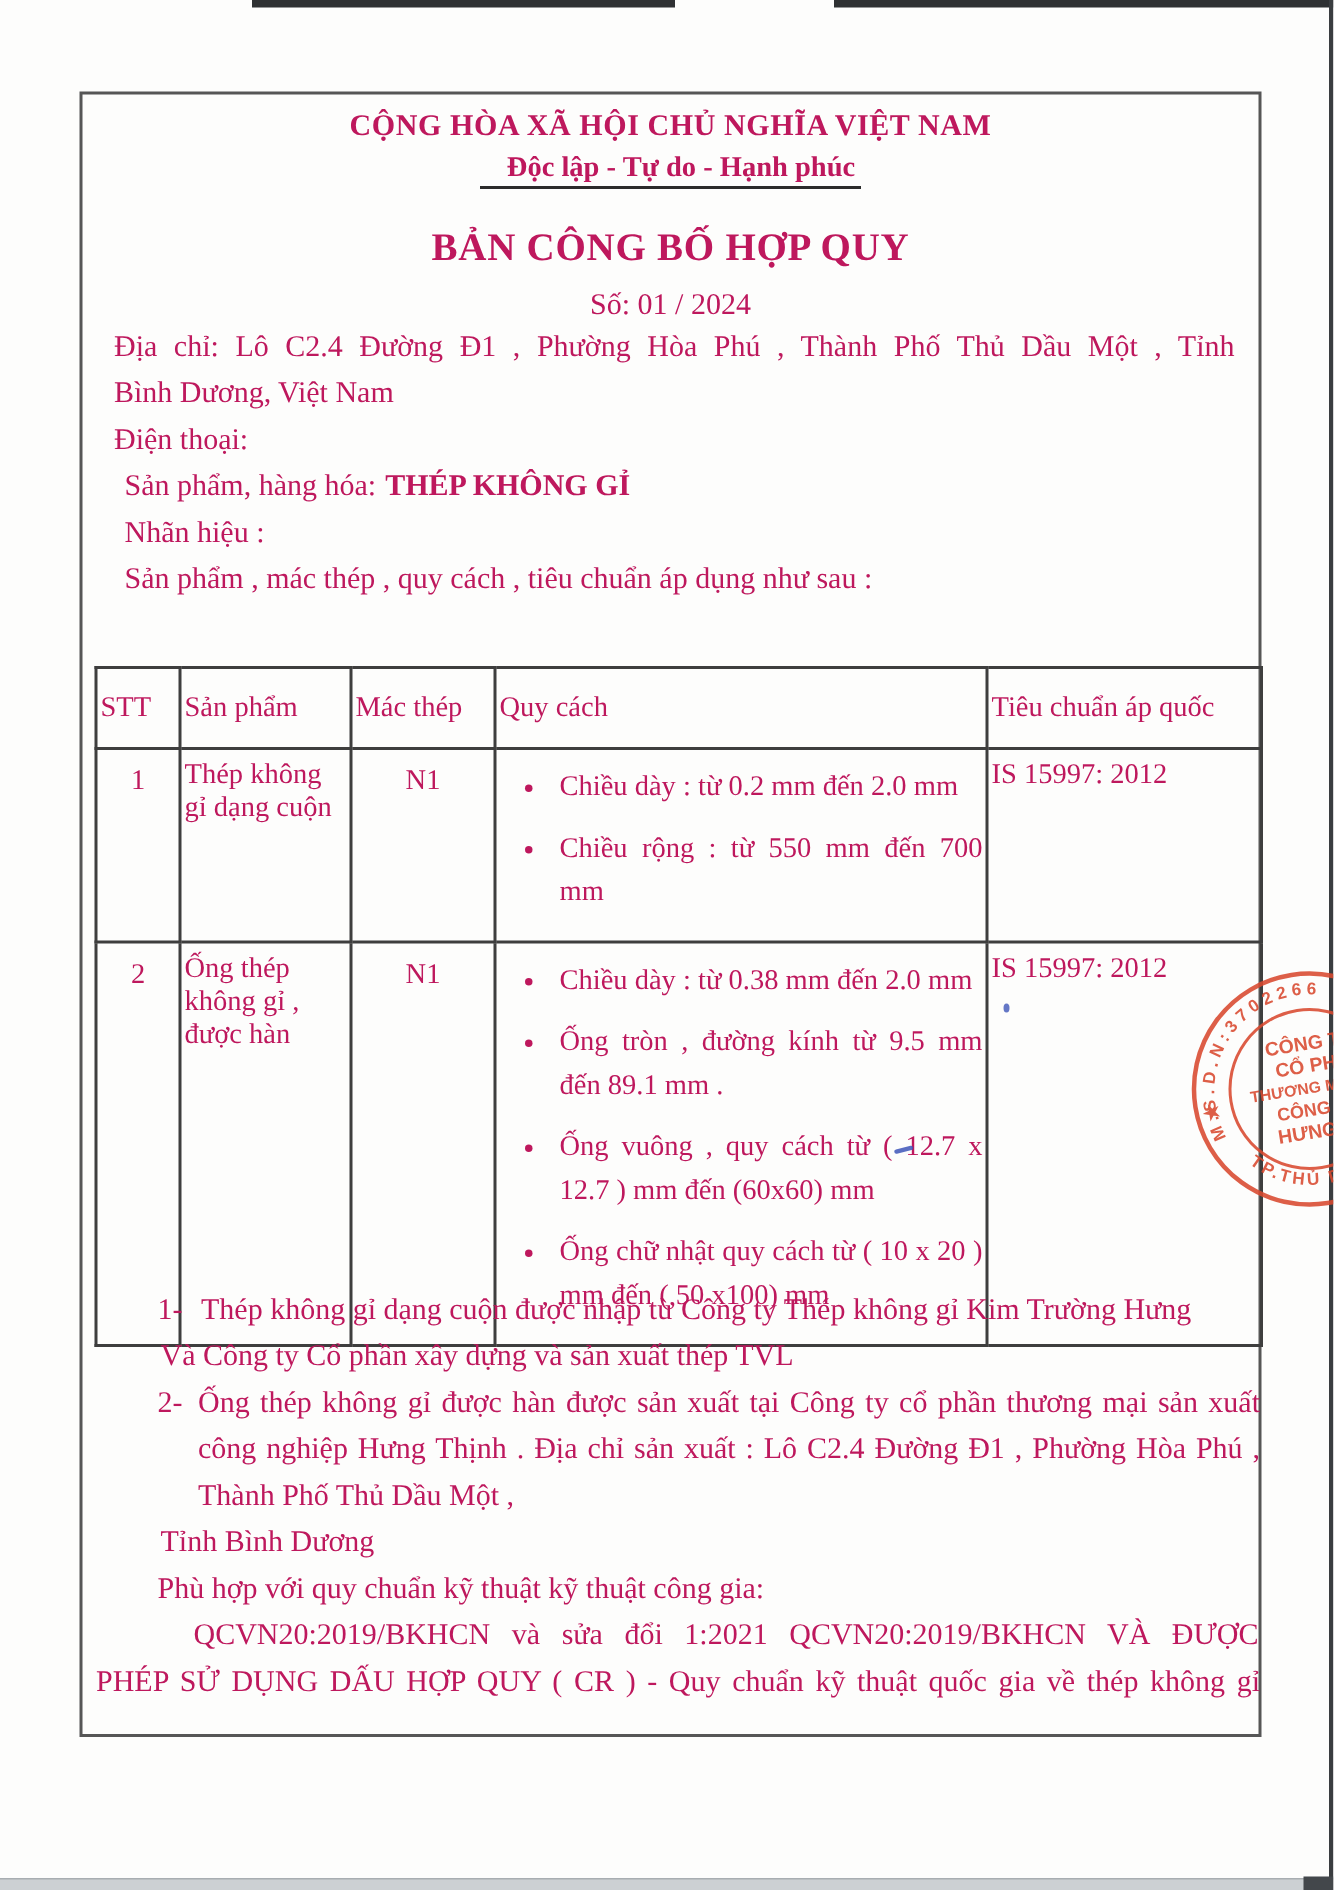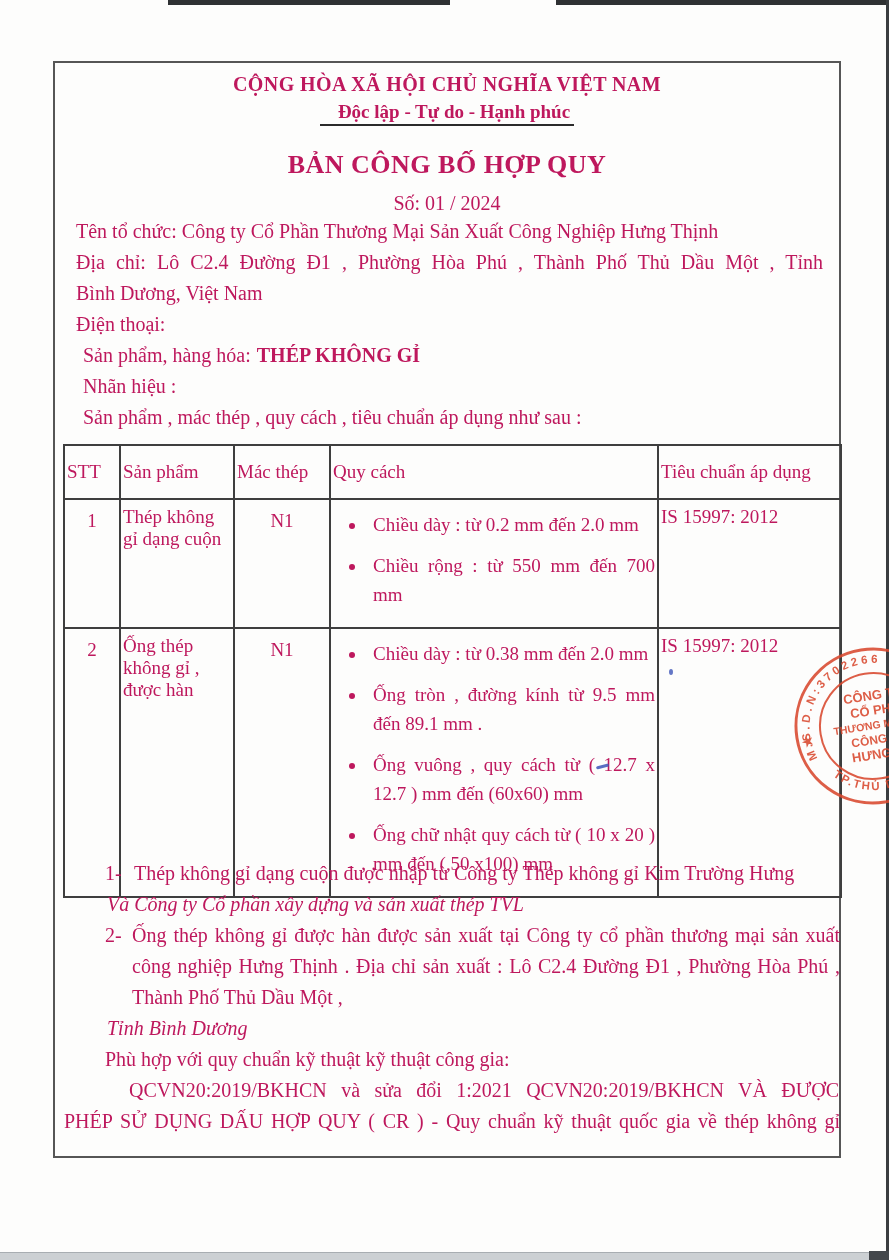--- a/index.html
+++ b/index.html
@@ -53,21 +53,21 @@
   .r1 { height:95px; } .r2 { height:235px; }
   td.num-cell, td.mac-cell { text-align:center; padding-top:10px; }
   ul.specs { margin:4px 0 0 0; padding:0 0 0 34px; list-style:disc; }
   ul.specs li { margin:0 0 12px 0; line-height:29px; text-align:justify; padding-left:6px; }
 
   .notes { position:absolute; top:795px; left:0; width:788px; font-size:20px; line-height:31px; }
   .n-item { position:relative; }
   .marker { position:absolute; left:50px; top:0; }
   .t79 { padding-left:79px; }
   .t77 { padding-left:77px; padding-right:3px; text-align:justify; }
-  .t52 { padding-left:52px;font-style:italic; }
+  .t52 { padding-left:52px; }
   .t50 { padding-left:50px; }
   .q1 { padding-left:61px; padding-right:4px; text-align:justify; text-align-last:justify; white-space:nowrap0;margin-left:13px; }
   .q2 { padding-left:9px;  padding-right:3px; text-align:justify; text-align-last:justify; }
 
   .stamp { position:absolute; left:788px; top:634px; width:202px; height:192px; opacity:0.88; }
   .stamp text { font-family:"Liberation Sans", sans-serif; font-weight:bold; }
 
   .pen-a { position:absolute; left:596px; top:765px; width:13px; height:3px;
            background:#3d55b8; border-radius:2px; transform:rotate(-14deg); opacity:.85; }
   .pen-b { position:absolute; left:669px; top:669px; width:4px; height:6px;
@@ -88,21 +88,20 @@
 
     <div class="nat1">CỘNG HÒA XÃ HỘI CHỦ NGHĨA VIỆT NAM</div>
     <div class="nat2">
       <span class="u">Độc lập - Tự do - Hạnh phúc</span>
     </div>
 
     <div class="doc-title">BẢN CÔNG BỐ HỢP QUY</div>
     <div class="doc-number">Số: 01 / 2024</div>
 
     <div class="org">
-      <div class="row">Tên tổ chức: Công ty Cổ Phần Thương Mại Sản Xuất Công Nghiệp Hưng Thịnh</div>
       <div class="row stretch">Địa chỉ: Lô C2.4 Đường Đ1 , Phường Hòa Phú , Thành Phố Thủ Dầu Một , Tỉnh</div>
       <div class="row">Bình Dương, Việt Nam</div>
       <div class="row">Điện thoại:</div>
       <div class="row ind">
         <span>Sản phẩm, hàng hóa:</span><span class="bold pv">THÉP KHÔNG GỈ</span>
       </div>
       <div class="row ind">Nhãn hiệu :</div>
       <div class="row ind">Sản phẩm , mác thép , quy cách , tiêu chuẩn áp dụng như sau :</div>
     </div>
 
@@ -113,21 +112,21 @@
           <col class="col-mt">
         <col class="col-qc">
           <col class="col-tc">
       </colgroup>
       <tbody>
           <tr>
         <th class="c">STT</th>
         <th>Sản phẩm</th>
         <th>Mác thép</th>
         <th>Quy cách</th>
-        <th>Tiêu chuẩn áp dụng</th>
+        <th>Tiêu chuẩn áp quốc</th>
       </tr>
       <tr class="r1">
         <td class="num-cell">1</td>
         <td class="jst">Thép không gỉ dạng cuộn</td>
         <td class="mac-cell">N1</td>
         <td>
           <ul class="specs">
             <li>Chiều dày : từ 0.2 mm đến 2.0 mm</li>
             <li>Chiều rộng : từ 550 mm đến 700 mm</li>
           </ul>

